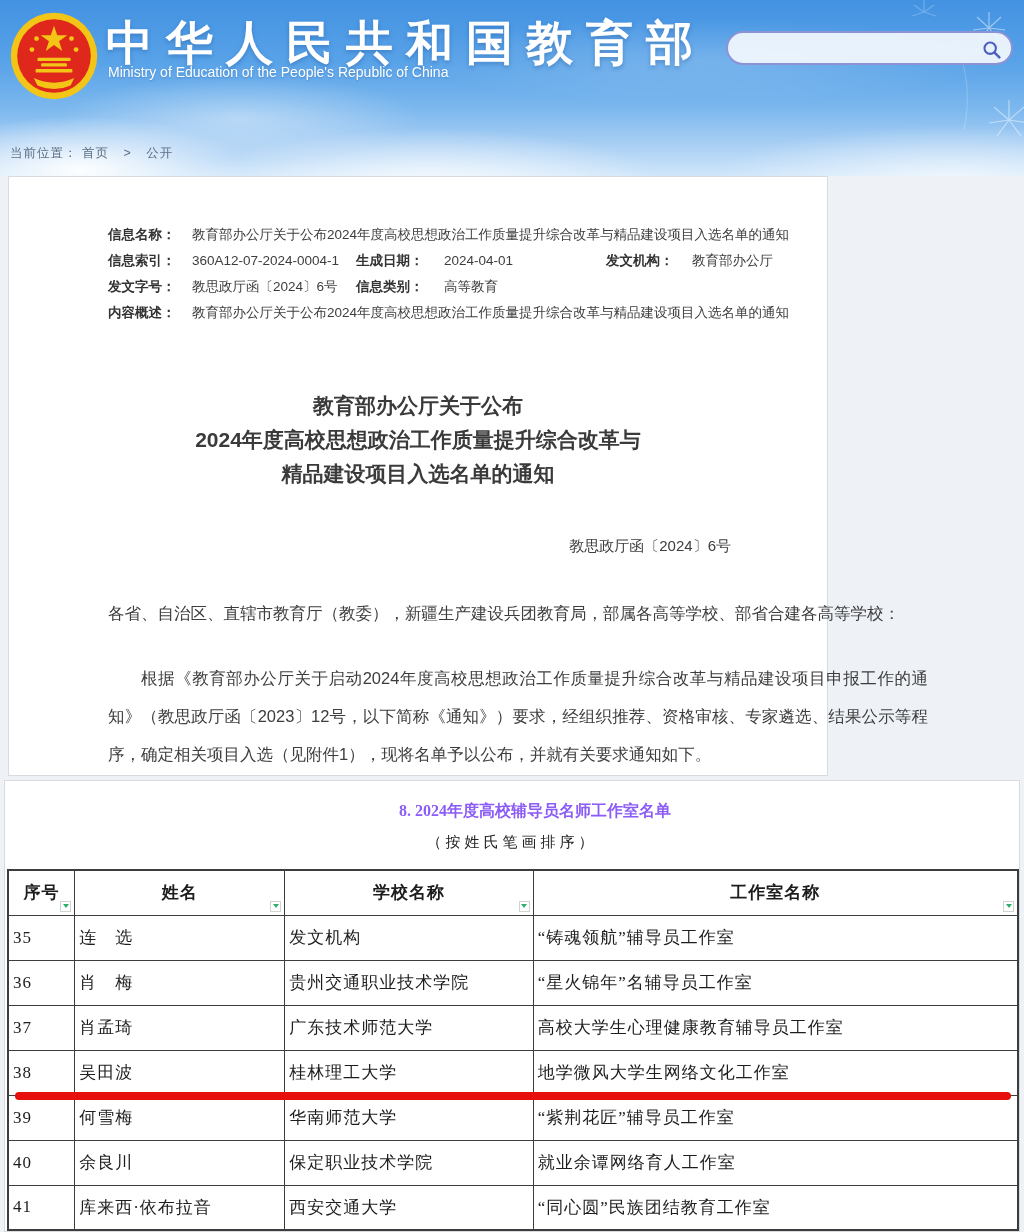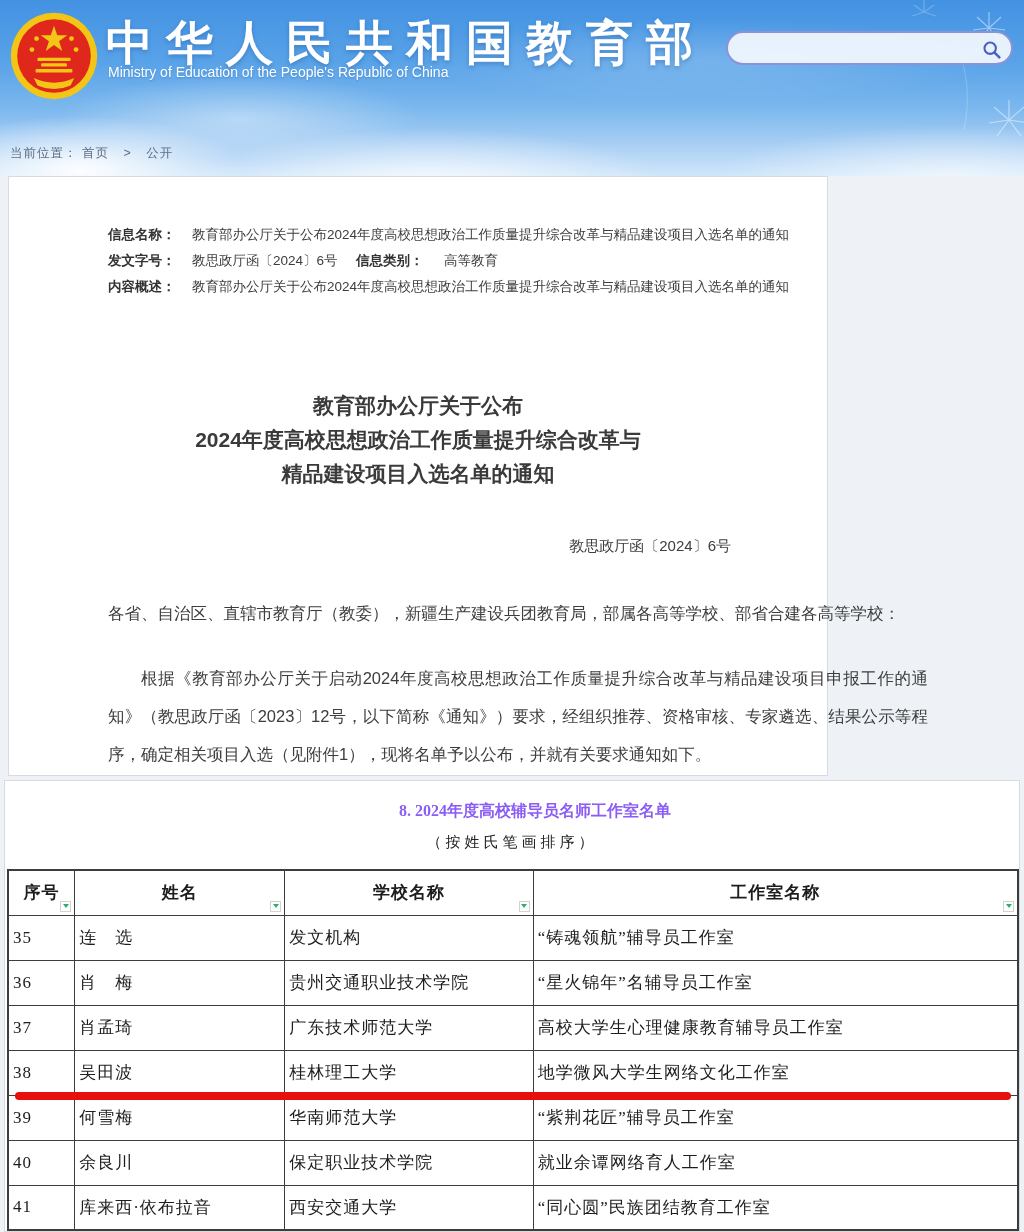--- a/index.html
+++ b/index.html
@@ -197,20 +197,28 @@
     <a>公开</a>
   </div>
 </div>
 
 <div class="doc-box">
 
   <div class="info">
     <div class="info-line">
       <span class="pos" style="left:0"><b>信息名称：</b></span>
       <span class="pos" style="left:84px">教育部办公厅关于公布2024年度高校思想政治工作质量提升综合改革与精品建设项目入选名单的通知</span>
+    </div>
+    <div class="info-line">
+      <span class="pos" style="left:0"><b>信息索引：</b></span>
+      <span class="pos" style="left:84px">360A12-07-2024-0004-1</span>
+      <span class="pos" style="left:248px"><b>生成日期：</b></span>
+      <span class="pos" style="left:336px">2024-04-01</span>
+      <span class="pos" style="left:498px"><b>发文机构：</b></span>
+      <span class="pos" style="left:584px">教育部办公厅</span>
     </div>
     <div class="info-line">
       <span class="pos" style="left:0"><b>发文字号：</b></span>
       <span class="pos" style="left:84px">教思政厅函〔2024〕6号</span>
       <span class="pos" style="left:248px"><b>信息类别：</b></span>
       <span class="pos" style="left:336px">高等教育</span>
     </div>
     <div class="info-line">
       <span class="pos" style="left:0"><b>内容概述：</b></span>
       <span class="pos" style="left:84px">教育部办公厅关于公布2024年度高校思想政治工作质量提升综合改革与精品建设项目入选名单的通知</span>

